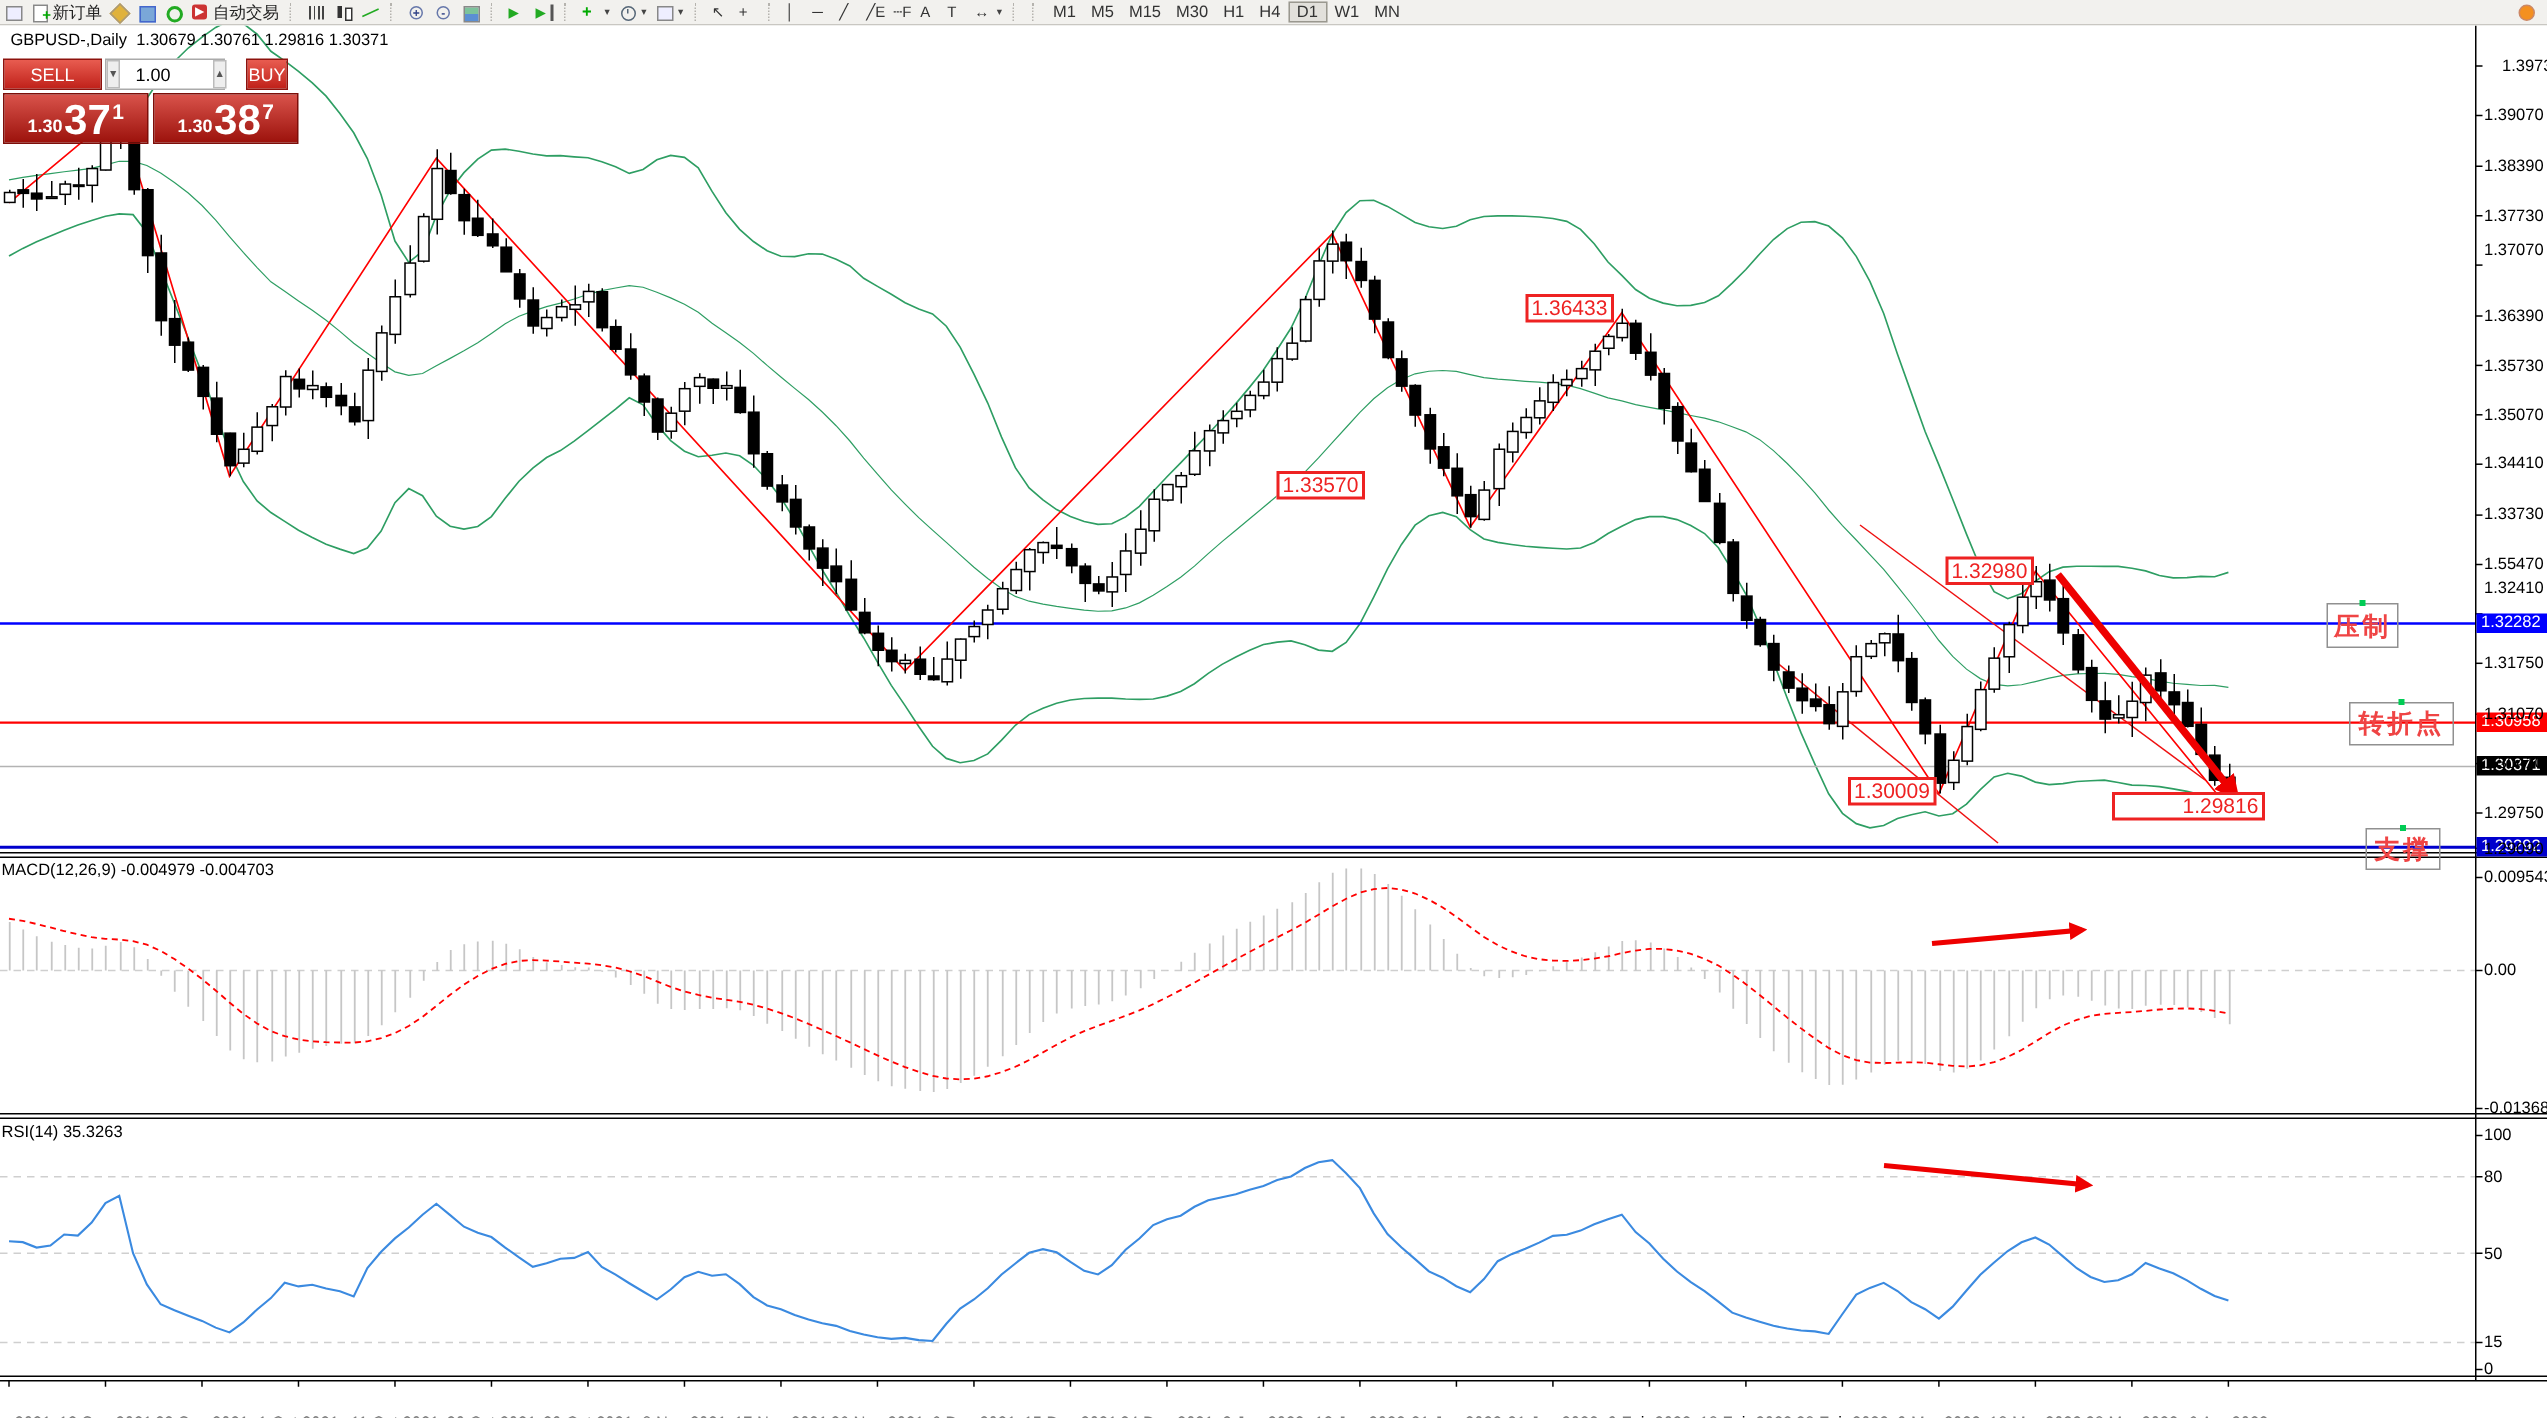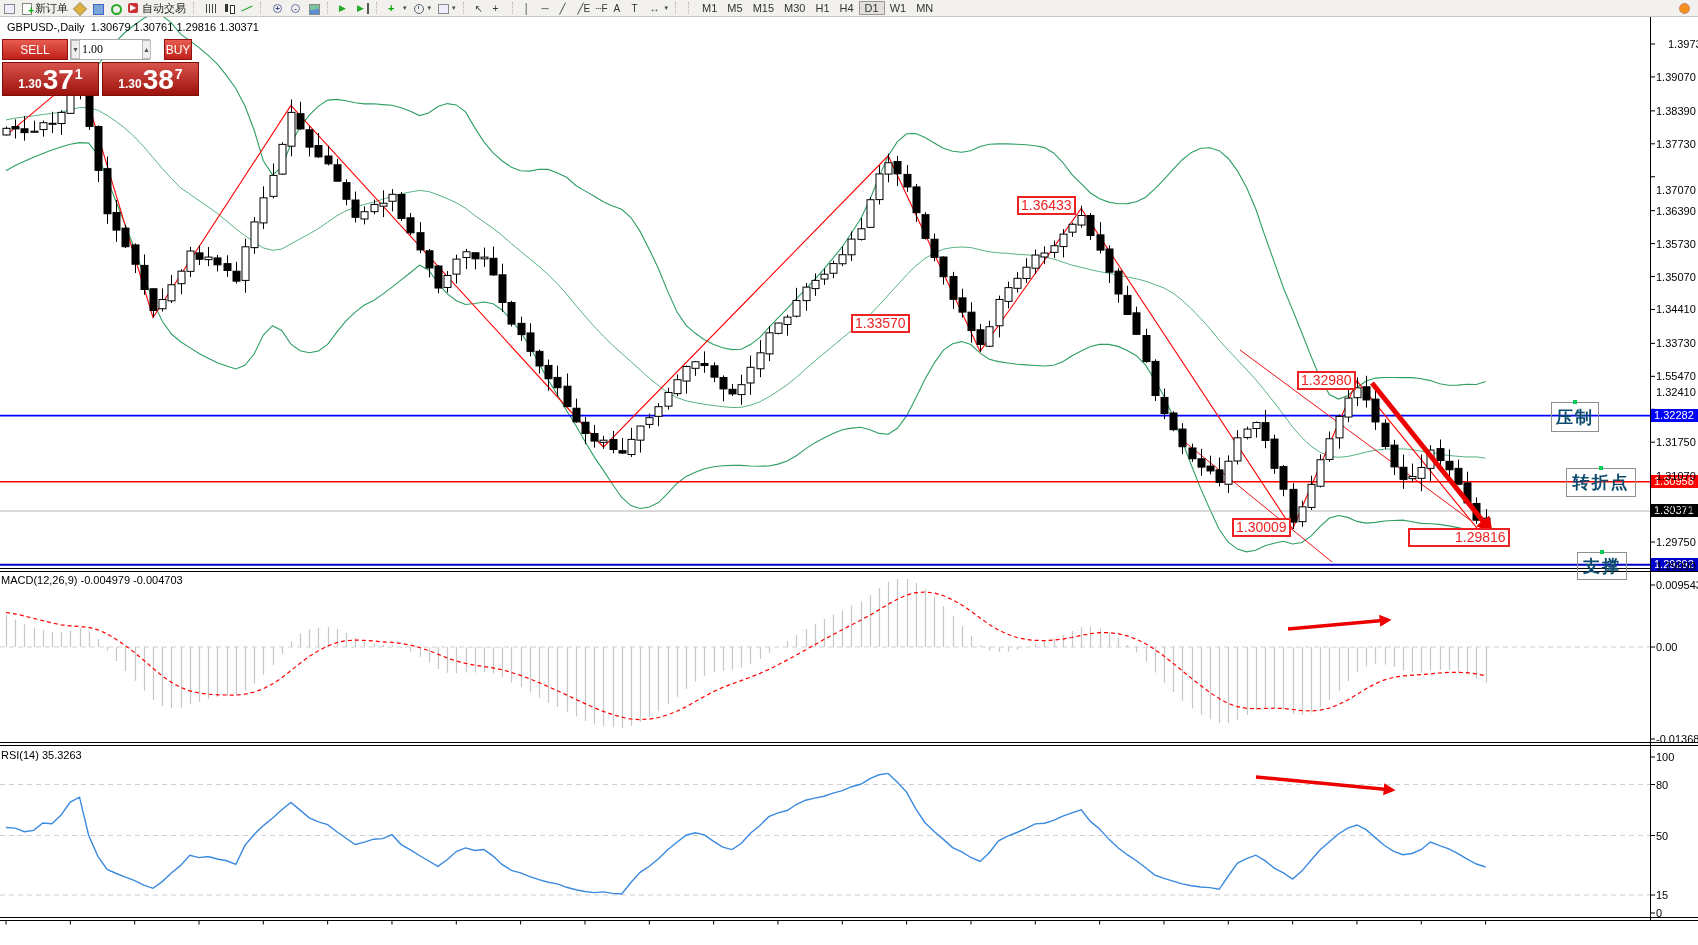--- a/index.html
+++ b/index.html
@@ -39,30 +39,30 @@
   
   #chart-root{position:absolute;left:0;top:17px;width:1698px;height:928px;background:#fff;}
   svg{position:absolute;left:0;top:0;}
   .axis-label{position:absolute;left:1656px;font-size:11px;color:#000;transform:translateY(-6px);white-space:nowrap;}
   .date-label{position:absolute;top:926px;font-size:11px;color:#000;transform:translateX(-50%);white-space:nowrap;}
   .price-tag{position:absolute;left:1651px;width:46px;height:13px;color:#fff;font-size:11px;line-height:13px;
     padding-left:3px;transform:translateY(-7px);}
   .panel-label{position:absolute;font-size:11px;color:#000;}
   .red-label{position:absolute;border:2px solid #e22;background:#fff;color:#e22;font-size:14px;line-height:15px;
     padding:0 2px;white-space:nowrap;}
-  .cn-label{position:absolute;border:1px solid #909090;color:#0c4a6e;font-weight:bold;display:flex;
+  .cn-label{position:absolute;border:1px solid #909090;color:#ef4444;font-weight:bold;display:flex;
     align-items:center;justify-content:center;letter-spacing:2px;font-size:17px;}
   .cn-label:before{content:"";position:absolute;top:-3px;left:50%;width:4px;height:4px;margin-left:-2px;background:#00cc55;}
   
   #ocp{position:absolute;left:2px;top:22px;width:211px;}
   #ocp-row1{display:flex;height:21px;}
   .ocp-btn{width:66px;background:linear-gradient(#e85c50,#c0211a);color:#fff;font-size:12px;text-align:center;
     line-height:21px;border:1px solid #8d120d;box-sizing:border-box;}
   #ocp-spin{width:80px;margin-left:2px;background:#fff;border:1px solid #aaa;display:flex;align-items:center;box-sizing:border-box;}
-  #ocp-spin input{flex:1;border:0;outline:0;font-size:12px;text-align:left;width:40px;padding-right:20px;font-family:Liberation Serif, serif;}
+  #ocp-spin input{flex:1;border:0;outline:0;font-size:12px;text-align:center;width:40px;padding-right:20px;font-family:Liberation Sans, sans-serif;}
   .spin-btn{width:13px;height:17px;background:#eee;border:1px solid #bbb;font-size:7px;line-height:17px;text-align:center;color:#555;}
   #ocp-buy{margin-left:14px;width:28px;}
   #ocp-row2{display:flex;margin-top:2px;height:34px;}
   .big-quote{width:97px;background:linear-gradient(#d9534b,#9c120c);color:#fff;display:flex;align-items:flex-end;
     justify-content:center;padding-bottom:1px;box-sizing:border-box;border:1px solid #7d0e09;}
   .big-quote .pfx{font-size:12px;font-weight:bold;margin:0 1px 3px 0;}
   .big-quote .big{font-size:28px;font-weight:bold;line-height:28px;}
   .big-quote .sup{font-size:14px;font-weight:bold;margin:0 0 12px 1px;}
   #bq-sell{margin-right:3px;}
 </style>
@@ -865,21 +865,21 @@
       </div>
     <div id="axes">
         <div class="price-tag" style="top: 398.655px; background: rgb(0, 0, 255);">1.32282</div>
         <div class="price-tag" style="top: 464.723px; background: rgb(255, 0, 0);">1.30958</div>
         <div class="price-tag" style="top: 547.856px; background: rgb(0, 0, 205);">1.29292</div>
         <div class="price-tag" style="top: 494.014px; background: rgb(0, 0, 0);">1.30371</div>
         <div class="axis-label" style="top: 27px; margin-left: 12px;">1.39730</div>
         <div class="axis-label" style="top: 59.934px;">1.39070</div>
         <div class="axis-label" style="top: 93.866px;">1.38390</div>
         <div class="axis-label" style="top: 126.8px;">1.37730</div>
-        <div class="axis-label" style="top: 173px;">1.37070</div>
+        <div class="axis-label" style="top: 150px;">1.37070</div>
         <div class="axis-label" style="top: 193.666px;">1.36390</div>
         <div class="axis-label" style="top: 226.6px;">1.35730</div>
         <div class="axis-label" style="top: 259.534px;">1.35070</div>
         <div class="axis-label" style="top: 292.468px;">1.34410</div>
         <div class="axis-label" style="top: 326.4px;">1.33730</div>
         <div class="axis-label" style="top: 359.334px;">1.55470</div>
         <div class="axis-label" style="top: 375px;">1.32410</div>
         <div class="axis-label" style="top: 425.202px;">1.31750</div>
         <div class="axis-label" style="top: 459.134px;">1.31070</div>
         <div class="axis-label" style="top: 492.068px;">1.30410</div>

